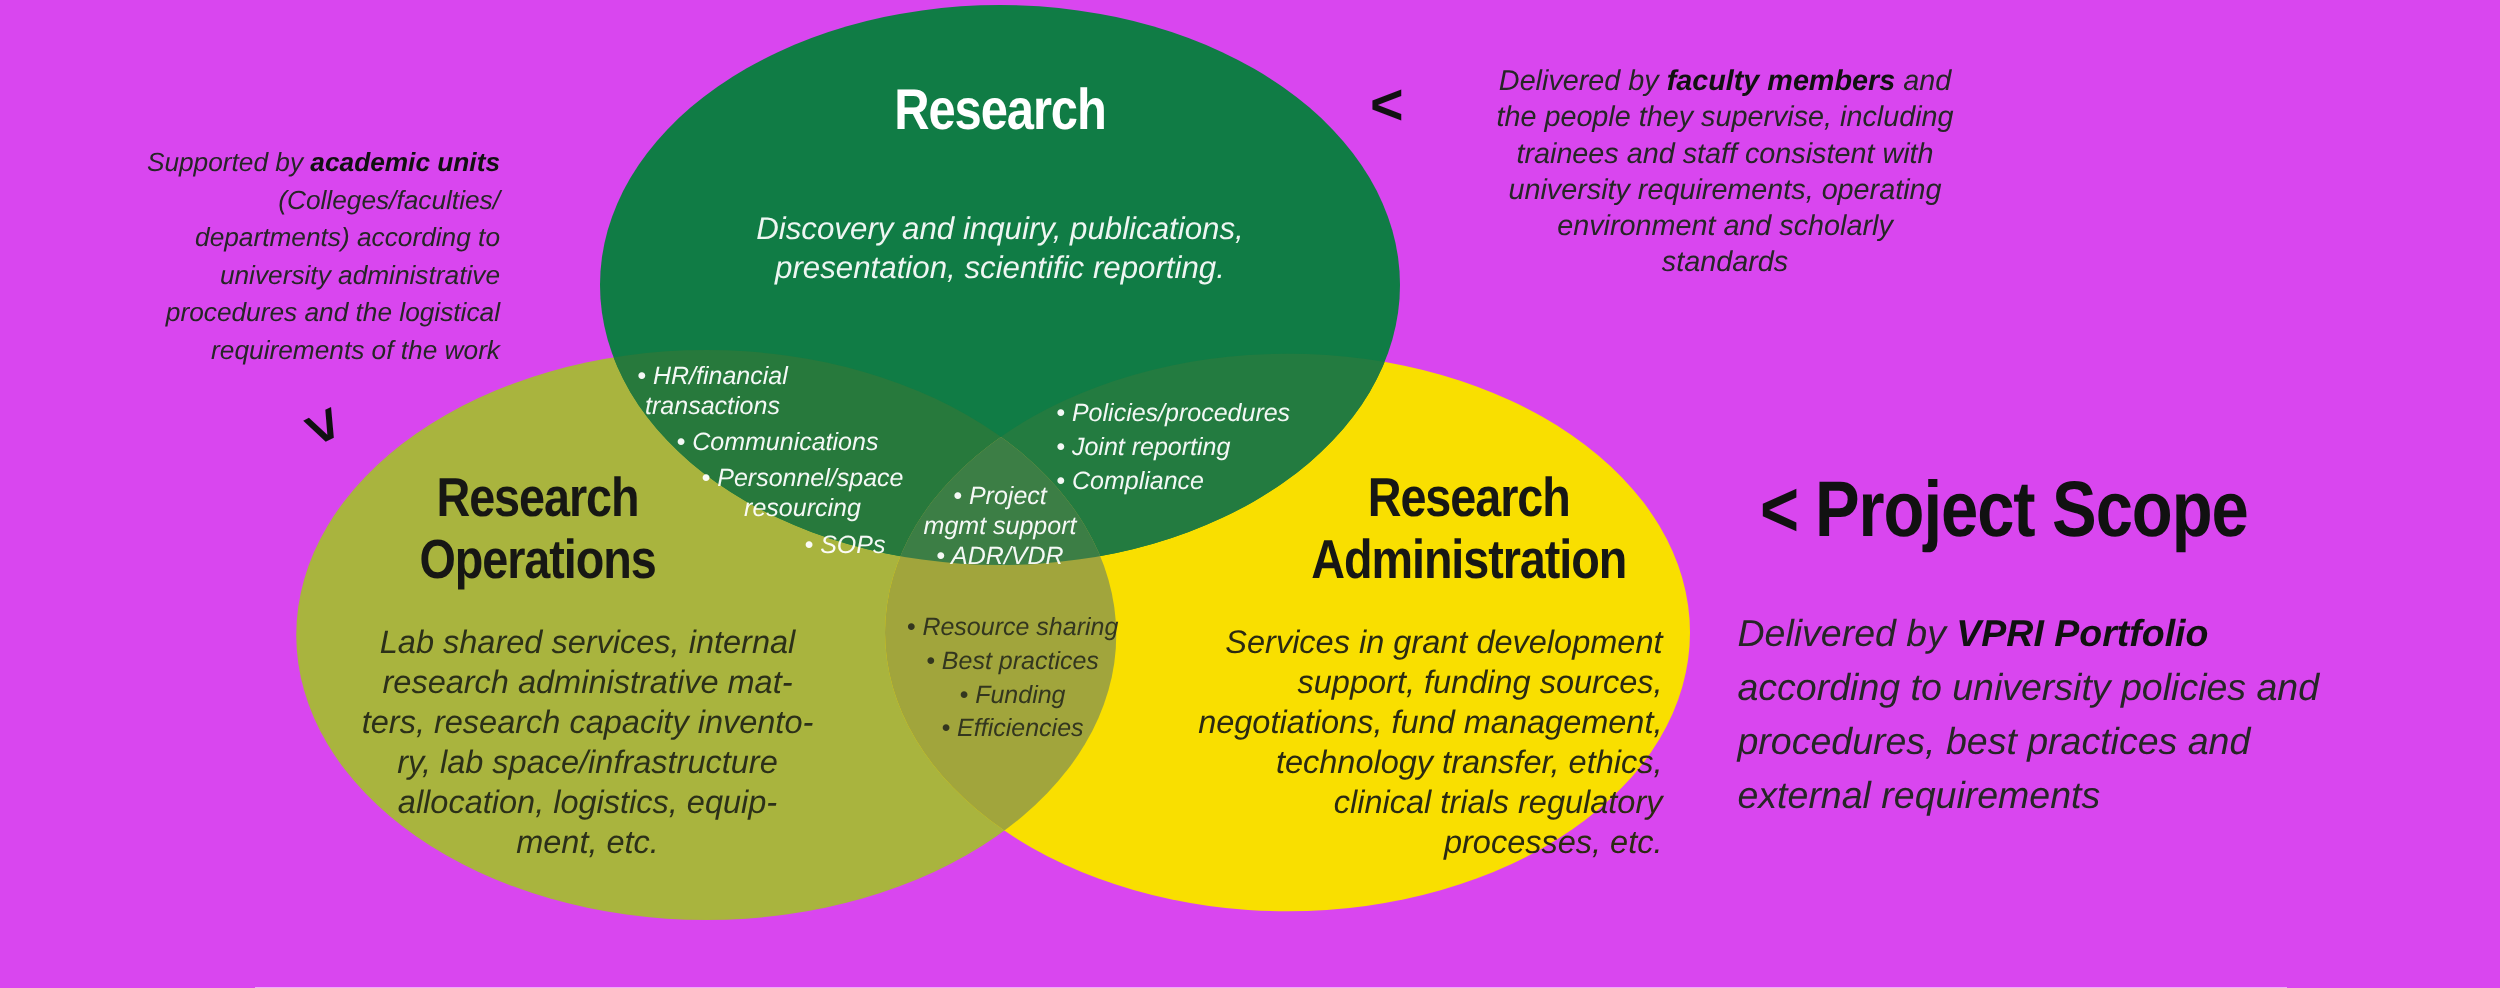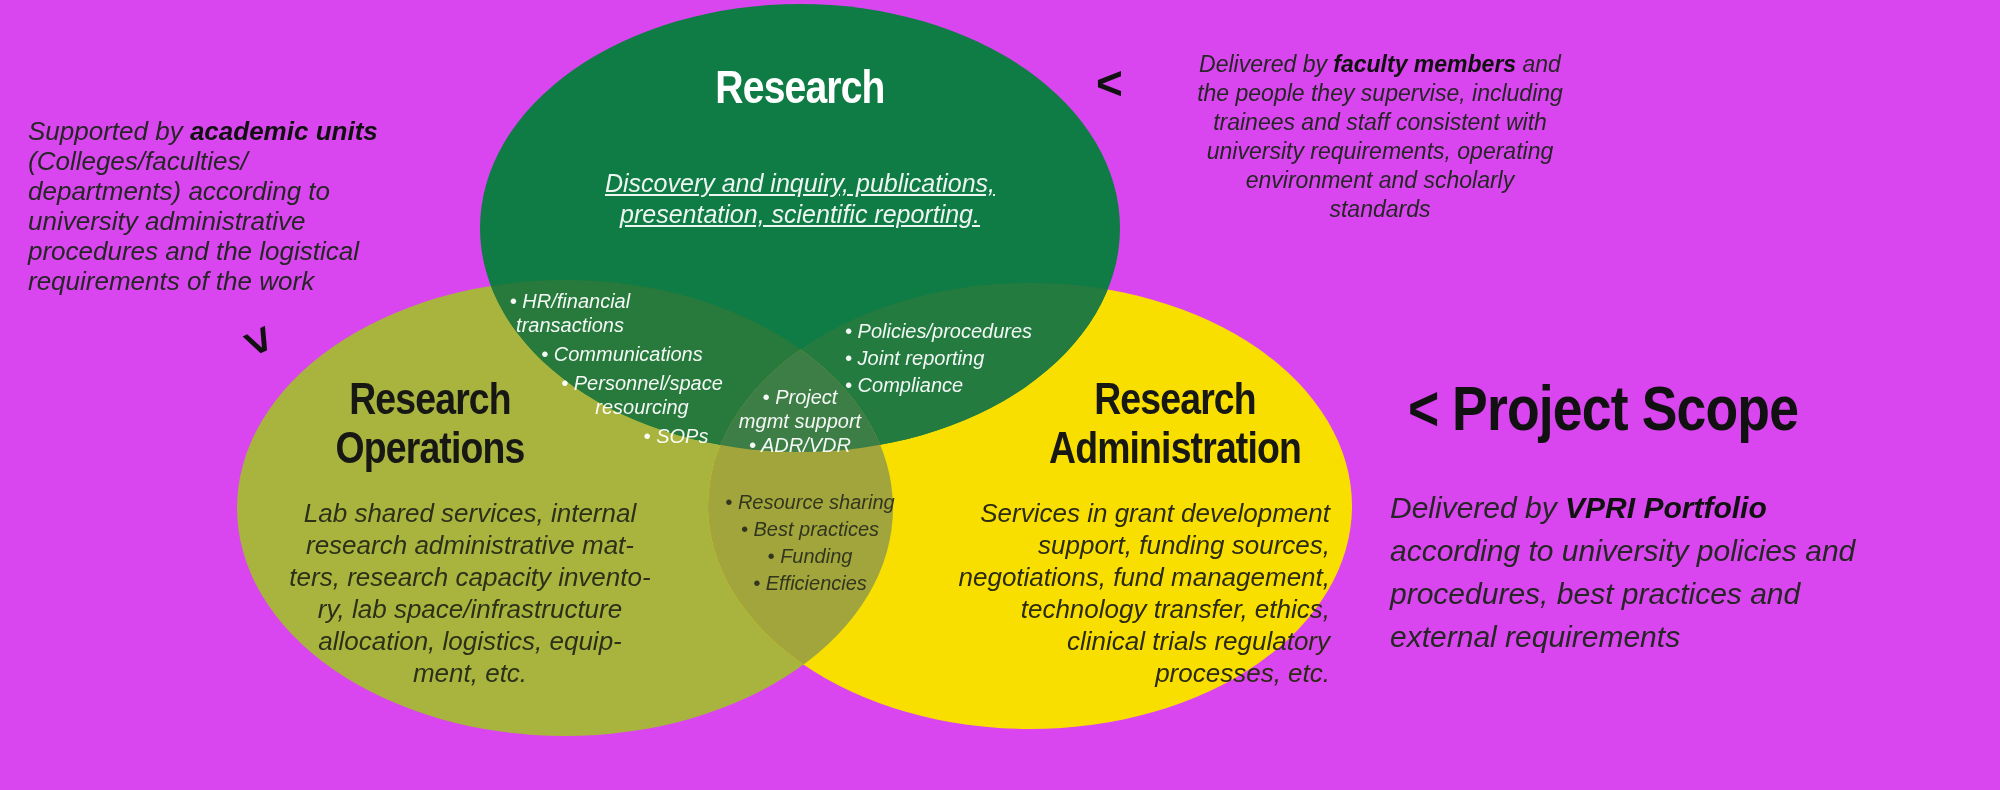--- a/index.html
+++ b/index.html
@@ -8,40 +8,40 @@
     font-family:"Liberation Sans",sans-serif;
   }
   .stage svg{position:absolute;left:0;top:0;}
   .txt{position:absolute;white-space:pre-line;}
   
   .ctitle{
     font-weight:700;letter-spacing:-1px;transform:scaleX(.85);transform-origin:center top;
     color:#171714;text-align:center;
   }
   .t-research{left:560px;top:62px;width:480px;font-size:46px;line-height:50px;color:#ffffff;}
-  .d-research{left:560px;top:168px;width:480px;font-size:25px;line-height:31px;font-style:italic;color:rgba(255,255,255,.93);text-align:center;text-decoration:underline;}
+  .d-research{left:560px;top:168px;width:480px;font-size:25px;line-height:31px;font-style:italic;color:rgba(255,255,255,.93);text-align:center;}
   .t-operations{left:250px;top:374px;width:360px;font-size:44px;line-height:49px;}
   .d-operations{left:260px;top:497px;width:420px;font-size:26px;line-height:32px;font-style:italic;color:#2c3019;text-align:center;}
   .t-administration{left:1000px;top:374px;width:350px;font-size:44px;line-height:49px;}
   .d-administration{left:910px;top:497px;width:420px;font-size:26px;line-height:32px;font-style:italic;color:#2b2a12;text-align:right;}
   
   .olist{position:absolute;font-size:20px;line-height:24px;font-style:italic;}
   .olist .li{white-space:pre-line;font-style:italic;}
   .olist.o-left{left:470px;top:289px;width:200px;color:rgba(255,255,255,.95);text-align:center;}
   .olist.o-left .li{margin-bottom:5px;}
   .olist.o-left .li:nth-child(2){transform:translateX(52px);}
   .olist.o-left .li:nth-child(3){transform:translateX(72px);}
   .olist.o-left .li:nth-child(4){transform:translateX(106px);}
   .olist.o-right{left:845px;top:318px;width:225px;line-height:27px;color:rgba(255,255,255,.95);text-align:left;}
   .olist.o-center{left:700px;top:385px;width:200px;line-height:24px;color:rgba(255,255,255,.95);text-align:center;}
   .olist.o-bottom{left:700px;top:489px;width:220px;line-height:27px;color:#33361f;text-align:center;}
   
   .annot{font-style:italic;color:#262626;}
   .annot b{font-style:italic;color:#111111;}
-  .a-left{left:28px;top:116px;width:372px;font-size:26px;line-height:30px;text-align:left;}
+  .a-left{left:28px;top:116px;width:372px;font-size:21px;line-height:30px;text-align:right;}
   .a-tr{left:1150px;top:50px;width:460px;font-size:23px;line-height:29px;text-align:center;}
   .chev{position:absolute;font-weight:700;color:#111111;font-style:normal;}
   .chev-tr{left:1096px;top:56px;font-size:46px;}
   .chev-dl{left:246px;top:314px;font-size:46px;transform:rotate(64deg);transform-origin:center;}
   .scope-head{
     left:1408px;top:372px;font-size:63px;font-weight:700;letter-spacing:-1px;color:#111111;
     transform:scaleX(.85);transform-origin:left top;white-space:nowrap;
   }
   .scope-head .arr{margin-right:16px;}
   .scope-body{left:1390px;top:486px;width:510px;font-size:30px;line-height:43px;text-align:left;}

